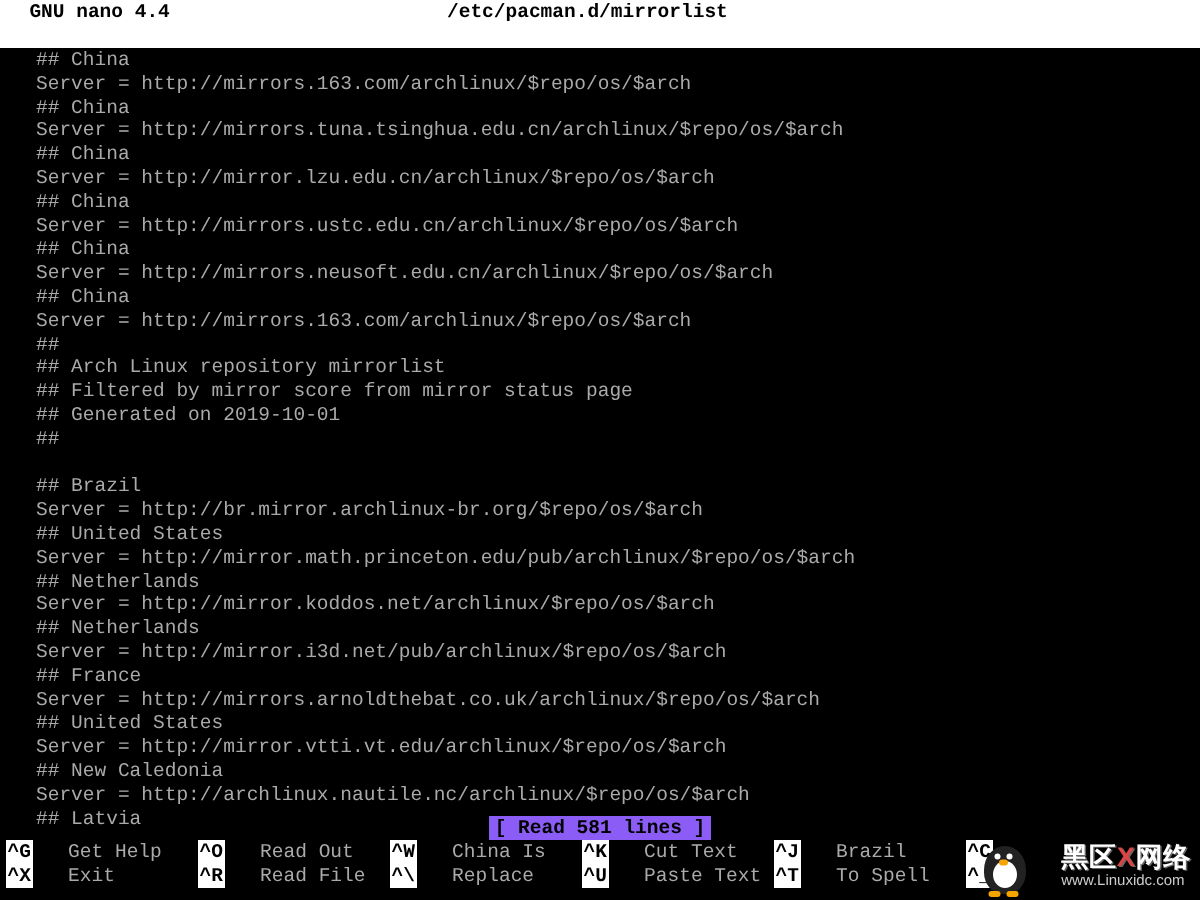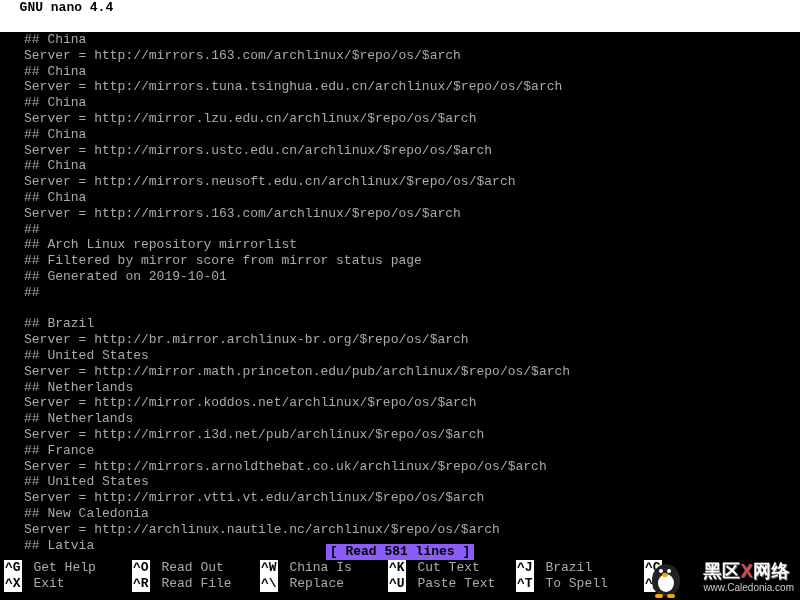--- a/index.html
+++ b/index.html
@@ -74,20 +74,21 @@
     }
     .shortcut .key {
       background: #fff;
       color: #000;
       font-weight: bold;
       padding: 0 1px;
       margin-right: 4px;
     }
     .shortcut .label {
       white-space: pre;
+      margin-left: 12px;
     }
     .watermark {
       position: absolute;
       right: 6px;
       bottom: 2px;
       display: flex;
       align-items: center;
       gap: 22px;
     }
     .penguin {
@@ -162,20 +163,21 @@
       font-family: sans-serif;
       font-size: 10px;
       color: #ccc;
     }
   </style>
 </head>
 <body>
 
 <div class="titlebar">
   <span class="title-left">  GNU nano 4.4</span>
+  <span class="title-center">/etc/pacman.d/mirrorlist</span>
 </div>
 
 <div class="editor-content" id="editor-content"><div class="line">## China</div><div class="line">Server = http://mirrors.163.com/archlinux/$repo/os/$arch</div><div class="line">## China</div><div class="line">Server = http://mirrors.tuna.tsinghua.edu.cn/archlinux/$repo/os/$arch</div><div class="line">## China</div><div class="line">Server = http://mirror.lzu.edu.cn/archlinux/$repo/os/$arch</div><div class="line">## China</div><div class="line">Server = http://mirrors.ustc.edu.cn/archlinux/$repo/os/$arch</div><div class="line">## China</div><div class="line">Server = http://mirrors.neusoft.edu.cn/archlinux/$repo/os/$arch</div><div class="line">## China</div><div class="line">Server = http://mirrors.163.com/archlinux/$repo/os/$arch</div><div class="line">##</div><div class="line">## Arch Linux repository mirrorlist</div><div class="line">## Filtered by mirror score from mirror status page</div><div class="line">## Generated on 2019-10-01</div><div class="line">##</div><div class="line">&nbsp;</div><div class="line">## Brazil</div><div class="line">Server = http://br.mirror.archlinux-br.org/$repo/os/$arch</div><div class="line">## United States</div><div class="line">Server = http://mirror.math.princeton.edu/pub/archlinux/$repo/os/$arch</div><div class="line">## Netherlands</div><div class="line">Server = http://mirror.koddos.net/archlinux/$repo/os/$arch</div><div class="line">## Netherlands</div><div class="line">Server = http://mirror.i3d.net/pub/archlinux/$repo/os/$arch</div><div class="line">## France</div><div class="line">Server = http://mirrors.arnoldthebat.co.uk/archlinux/$repo/os/$arch</div><div class="line">## United States</div><div class="line">Server = http://mirror.vtti.vt.edu/archlinux/$repo/os/$arch</div><div class="line">## New Caledonia</div><div class="line">Server = http://archlinux.nautile.nc/archlinux/$repo/os/$arch</div><div class="line">## Latvia</div></div>
 
 <div class="statusbar">
   <span class="statusbar-inner">[ Read 581 lines ]</span>
 </div>
 
 <div class="shortcuts">
   <div class="shortcut-row" id="sc-row1">
@@ -239,15 +241,15 @@
     <div class="eye l"></div>
     <div class="eye r"></div>
     <div class="beak"></div>
     <div class="foot l"></div>
     <div class="foot r"></div>
   </div>
   <div class="watermark-text">
     <div class="watermark-main">
       <span>黑区</span><span class="x">X</span><span>网络</span>
     </div>
-    <div class="watermark-sub">www.Caledonia.com</div>
+    <div class="watermark-sub">www.Linuxidc.com</div>
   </div>
 </div>
 
 </body></html>

